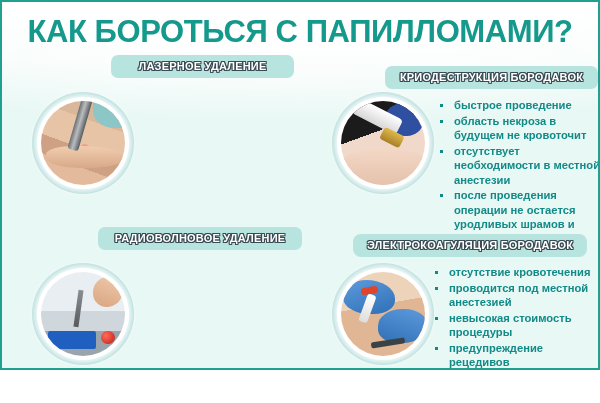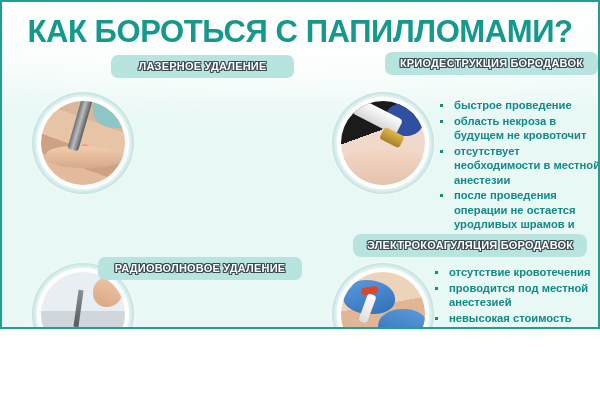--- a/index.html
+++ b/index.html
@@ -6,21 +6,21 @@
     margin: 0;
     padding: 0;
     background: #ffffff;
   }
   body {
     font-family: "Liberation Sans", "DejaVu Sans", sans-serif;
   }
   #poster {
     position: relative;
     width: 600px;
-    height: 329px;
+    height: 370px;
     box-sizing: border-box;
     border: 2px solid #20a090;
     background: #e8f8f4;
     overflow: hidden;
   }
   
   #poster::before {
     content: "";
     position: absolute;
     left: 0; top: 0;
@@ -60,22 +60,22 @@
       -1px -1px 0 #3a4a52,
        1px -1px 0 #3a4a52,
       -1px  1px 0 #3a4a52,
        1px  1px 0 #3a4a52,
        0    1px 0 #3a4a52,
        1px  0   0 #3a4a52,
       -1px  0   0 #3a4a52,
        0   -1px 0 #3a4a52;
   }
   #banner-laser      { left: 109px; top: 53px;  width: 183px; }
-  #banner-cryo       { left: 383px; top: 50px;  width: 213px; }
-  #banner-radiowave  { left: 96px;  top: 225px; width: 204px; margin-top: 30px; }
+  #banner-cryo       { left: 383px; top: 64px;  width: 213px; }
+  #banner-radiowave  { left: 96px;  top: 225px; width: 204px; }
   #banner-electro    { left: 351px; top: 232px; width: 234px; border-radius: 8px; }
 
   
   .photo-wrap {
     position: absolute;
     z-index: 4;
     width: 102px;
     height: 102px;
     border-radius: 50%;
     background: #a9d8d6;

